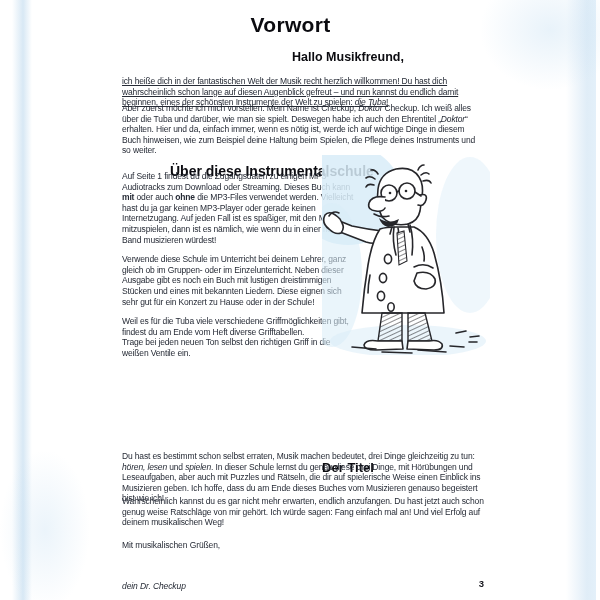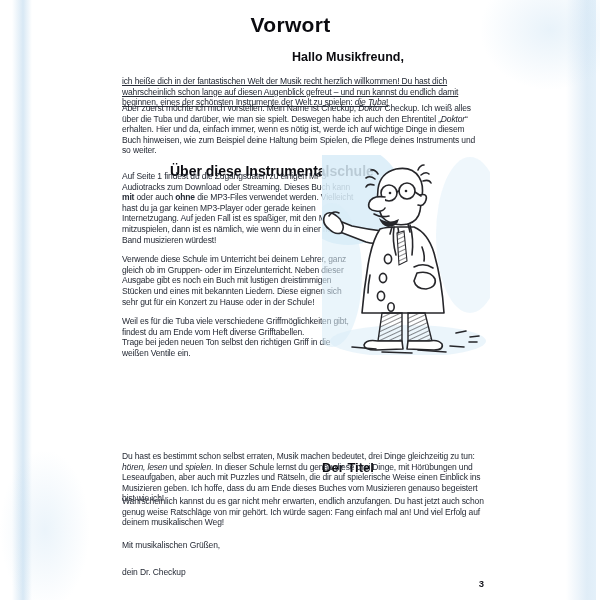--- a/index.html
+++ b/index.html
@@ -123,16 +123,16 @@
         <path d="M134 178 l10 -2 M148 182 l9 -1"></path>
       </g>
     </svg>
   </div>
 
   <div class="abs h2 h2-center" style="top:460px;font-size:13px;">Der Titel</div>
   <div class="abs body-txt" style="top:451px;left:122px;width:362px;">Du hast es bestimmt schon selbst erraten, Musik machen bedeutet, drei Dinge gleichzeitig zu tun: <i>hören, lesen</i> und <i>spielen</i>. In dieser Schule lernst du genau diese drei Dinge, mit Hörübungen und Leseaufgaben, aber auch mit Puzzles und Rätseln, die dir auf spielerische Weise einen Einblick ins Musizieren geben. Ich hoffe, dass du am Ende dieses Buches vom Musizieren genauso begeistert bist wie ich!</div>
   <div class="abs body-txt" style="top:496px;left:122px;width:362px;">Wahrscheinlich kannst du es gar nicht mehr erwarten, endlich anzufangen. Du hast jetzt auch schon genug weise Ratschläge von mir gehört. Ich würde sagen: Fang einfach mal an! Und viel Erfolg auf deinem musikalischen Weg!</div>
 
   <div class="abs sig" style="top:540px;left:122px;text-align:right;">Mit musikalischen Grüßen,</div>
-  <div class="abs sig" style="top:567px;left:122px;">dein Dr. Checkup</div>
+  <div class="abs sig" style="top:581px;left:122px;font-style:italic;">dein Dr. Checkup</div>
 
   <div class="abs pagenum">3</div>
 </div>
 
 </body></html>

